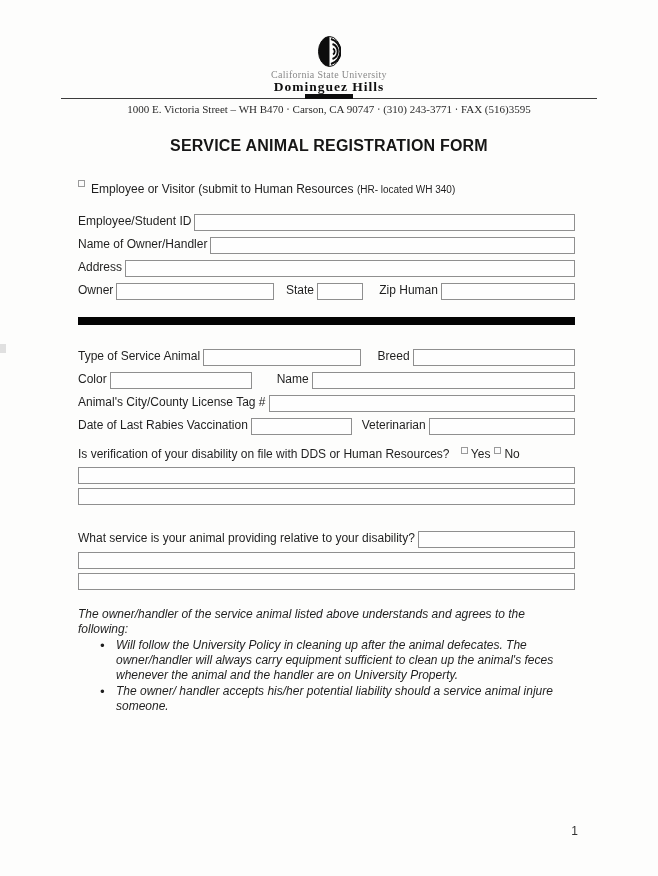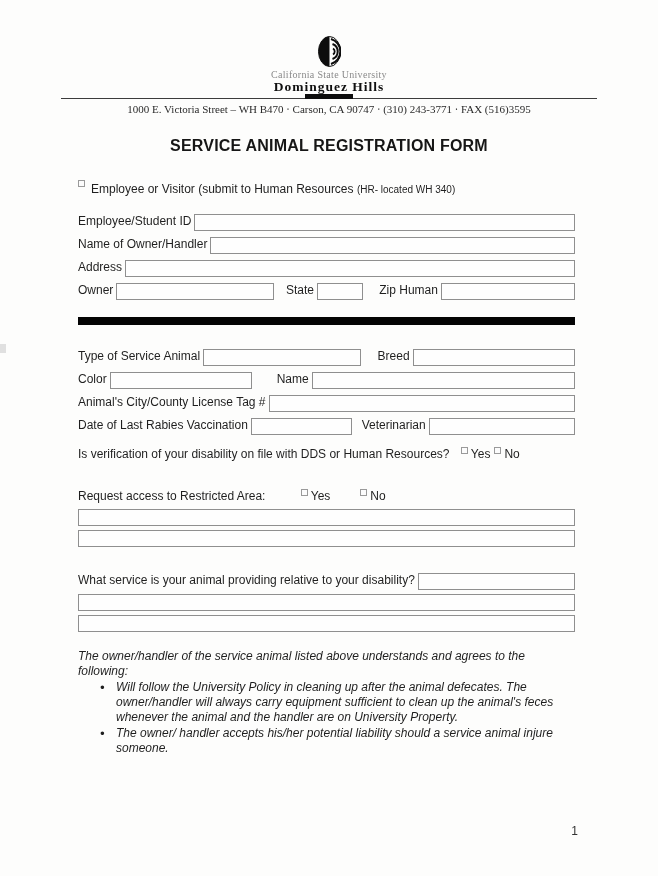--- a/index.html
+++ b/index.html
@@ -164,24 +164,20 @@
       <input type="text" class="tin" style="width: 112px;">
       <label style="margin-left:10px">Veterinarian</label>
       <input type="text" class="tin grow" style="">
     </div>
 
     <div class="q-row" style="margin-top:10px">
       <span>Is verification of your disability on file with DDS or Human Resources?</span>
       <span class="cbx cbx-inline" style="margin-left:8px"></span><span class="yn-label" style="margin-right:4px">Yes</span><span class="cbx cbx-inline"></span><span>No</span>
     </div>
 
-    <div class="q-row" style="margin-top:24px">
-      <span>Request access to Restricted Area:</span>
-      <span class="cbx cbx-inline" style="margin-left:32px"></span><span class="yn-label" style="margin-right:30px">Yes</span><span class="cbx cbx-inline"></span><span>No</span>
-    </div>
     <input type="text" class="fullbox" style="">
     <input type="text" class="fullbox" style="">
 
     <div class="frow" style="margin-top:26px">
       <label>What service is your animal providing relative to your disability?</label>
       <input type="text" class="tin grow" style="">
     </div>
     <input type="text" class="fullbox" style="">
     <input type="text" class="fullbox" style="">
 

